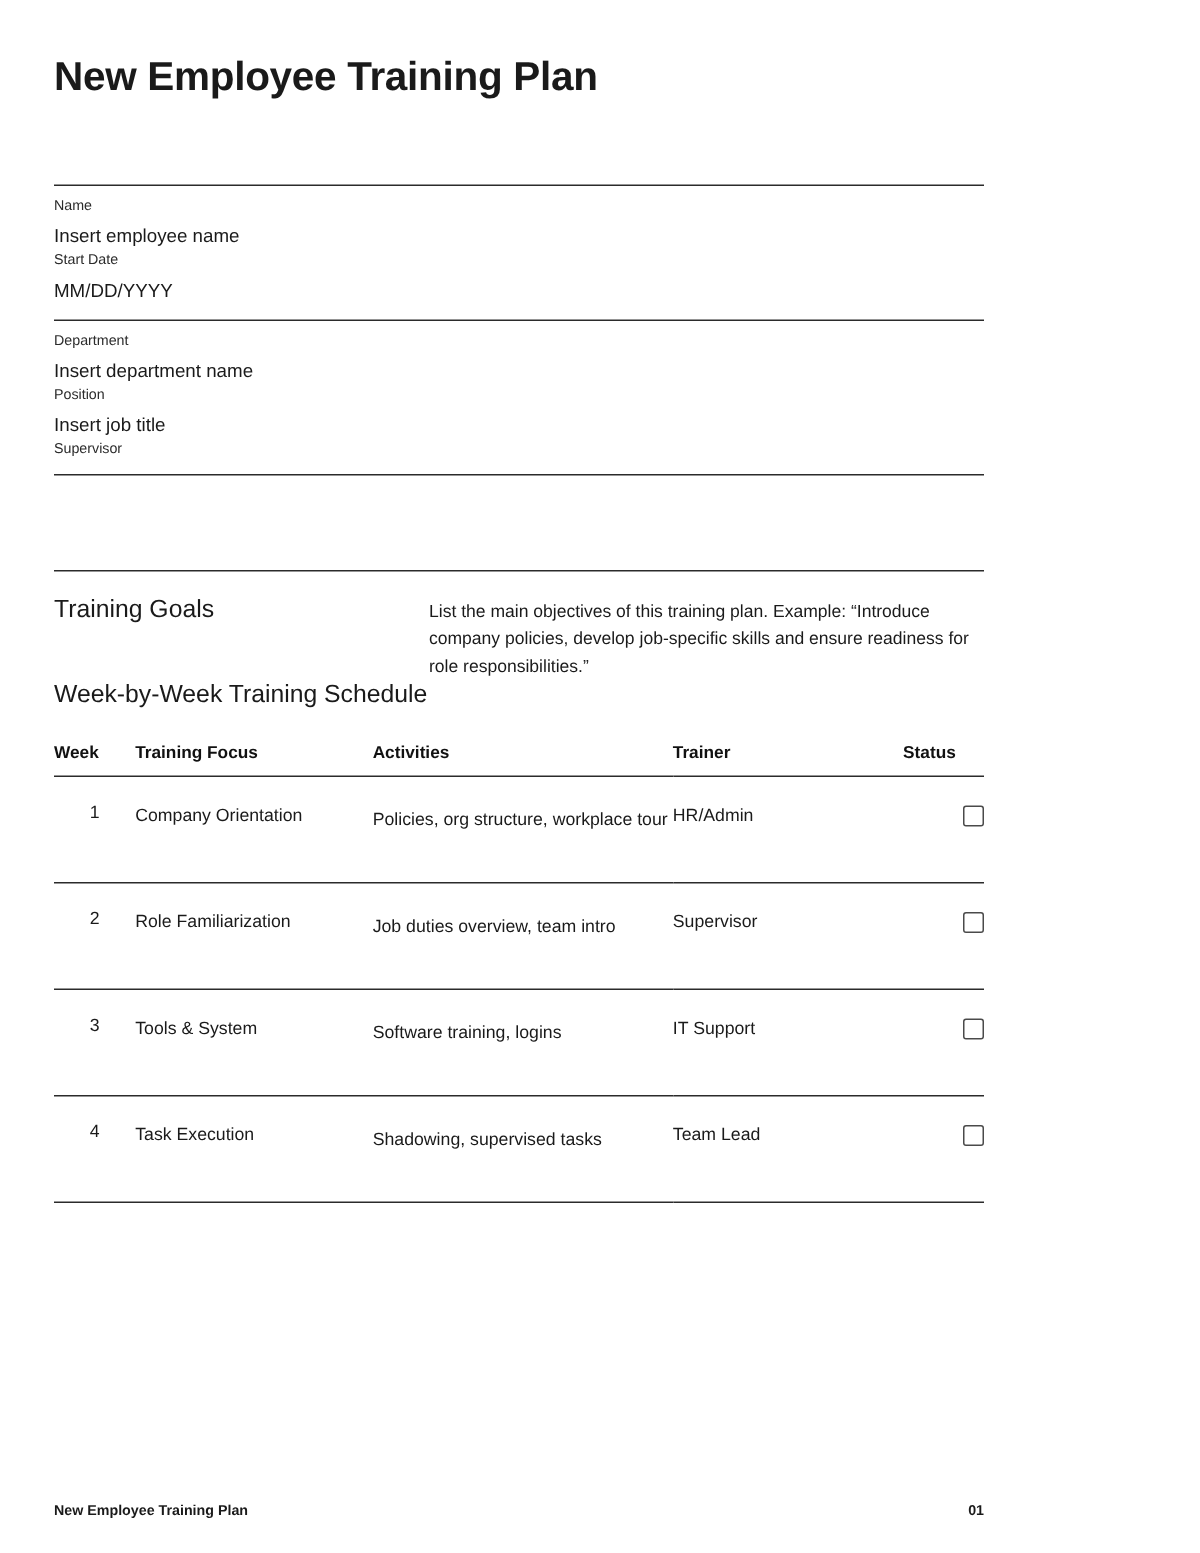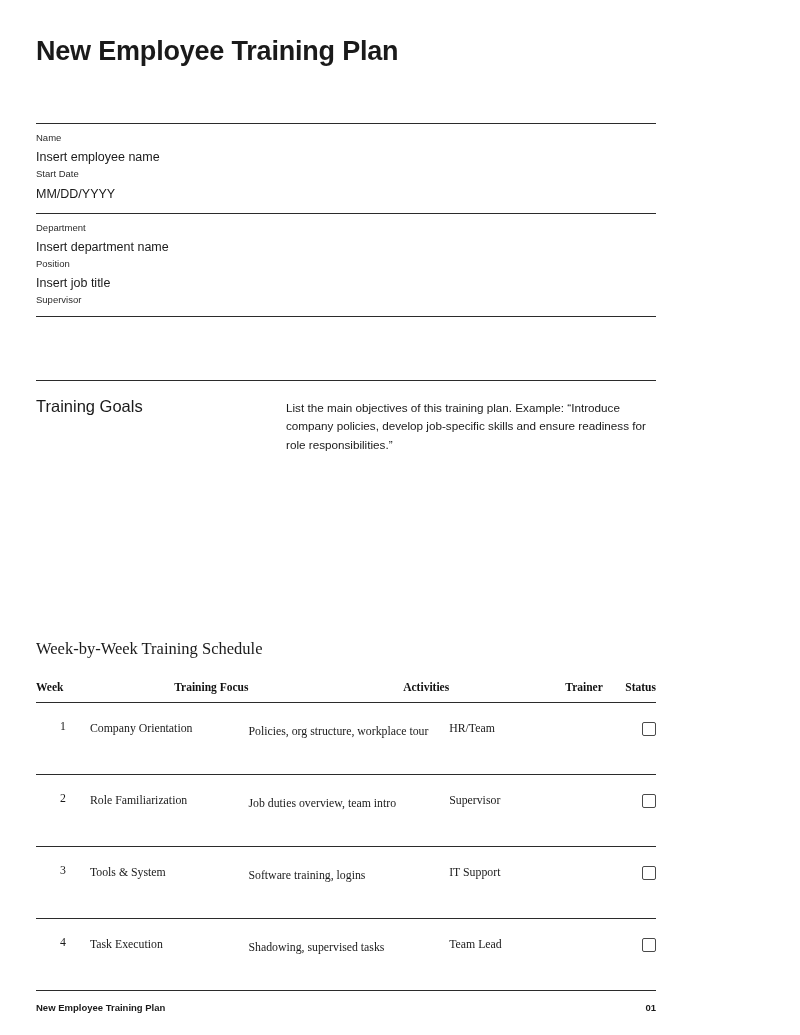--- a/index.html
+++ b/index.html
@@ -87,35 +87,33 @@
   .goals-text {
     font-size: 11.7px;
     line-height: 1.55;
     color: #1a1a1a;
     max-width: 480px;
     padding-top: 2px;
   }
 
   
   .schedule-section {
-    margin-top: 185px;
-    font-family: Liberation Serif, serif;
   }
   .sched-title {
     font-size: 16.5px;
   }
   .sched-table {
     margin-top: 23px;
     width: 100%;
     border-collapse: collapse;
   }
   .sched-table thead th {
     font-size: 11.5px;
     font-weight: bold;
-    text-align: right;
+    text-align: left;
     padding: 0 0 9px 0;
     border-bottom: 1px solid #2b2b2b;
     color: #111;
   }
   .sched-table tbody td {
     font-size: 11.8px;
     padding: 16px 0 34px 0;
     border-bottom: 1px solid #2b2b2b;
     vertical-align: top;
     color: #1a1a1a;
@@ -208,21 +206,21 @@
           <th class="col-activities">Activities</th>
           <th class="col-trainer">Trainer</th>
           <th class="col-status">Status</th>
         </tr>
       </thead>
       <tbody>
         <tr>
           <td class="col-week">1</td>
           <td class="col-focus">Company Orientation</td>
           <td class="col-activities">Policies, org structure, workplace tour</td>
-          <td class="col-trainer">HR/Team</td>
+          <td class="col-trainer">HR/Admin</td>
           <td class="col-status"><span class="checkbox"></span></td>
         </tr>
         <tr>
           <td class="col-week">2</td>
           <td class="col-focus">Role Familiarization</td>
           <td class="col-activities">Job duties overview, team intro</td>
           <td class="col-trainer">Supervisor</td>
           <td class="col-status"><span class="checkbox"></span></td>
         </tr>
         <tr>

